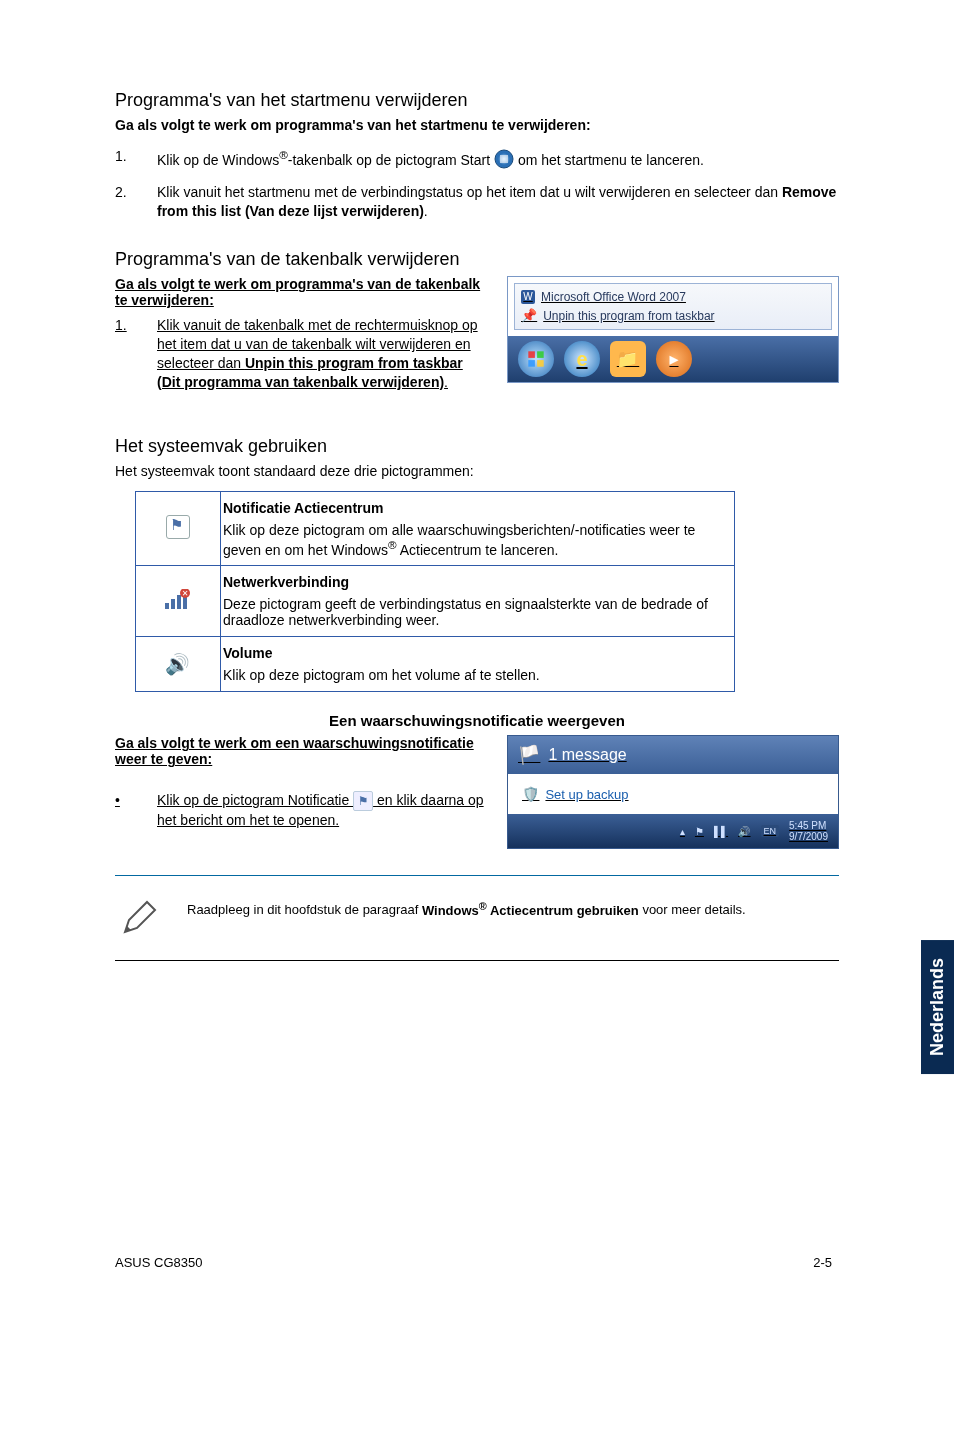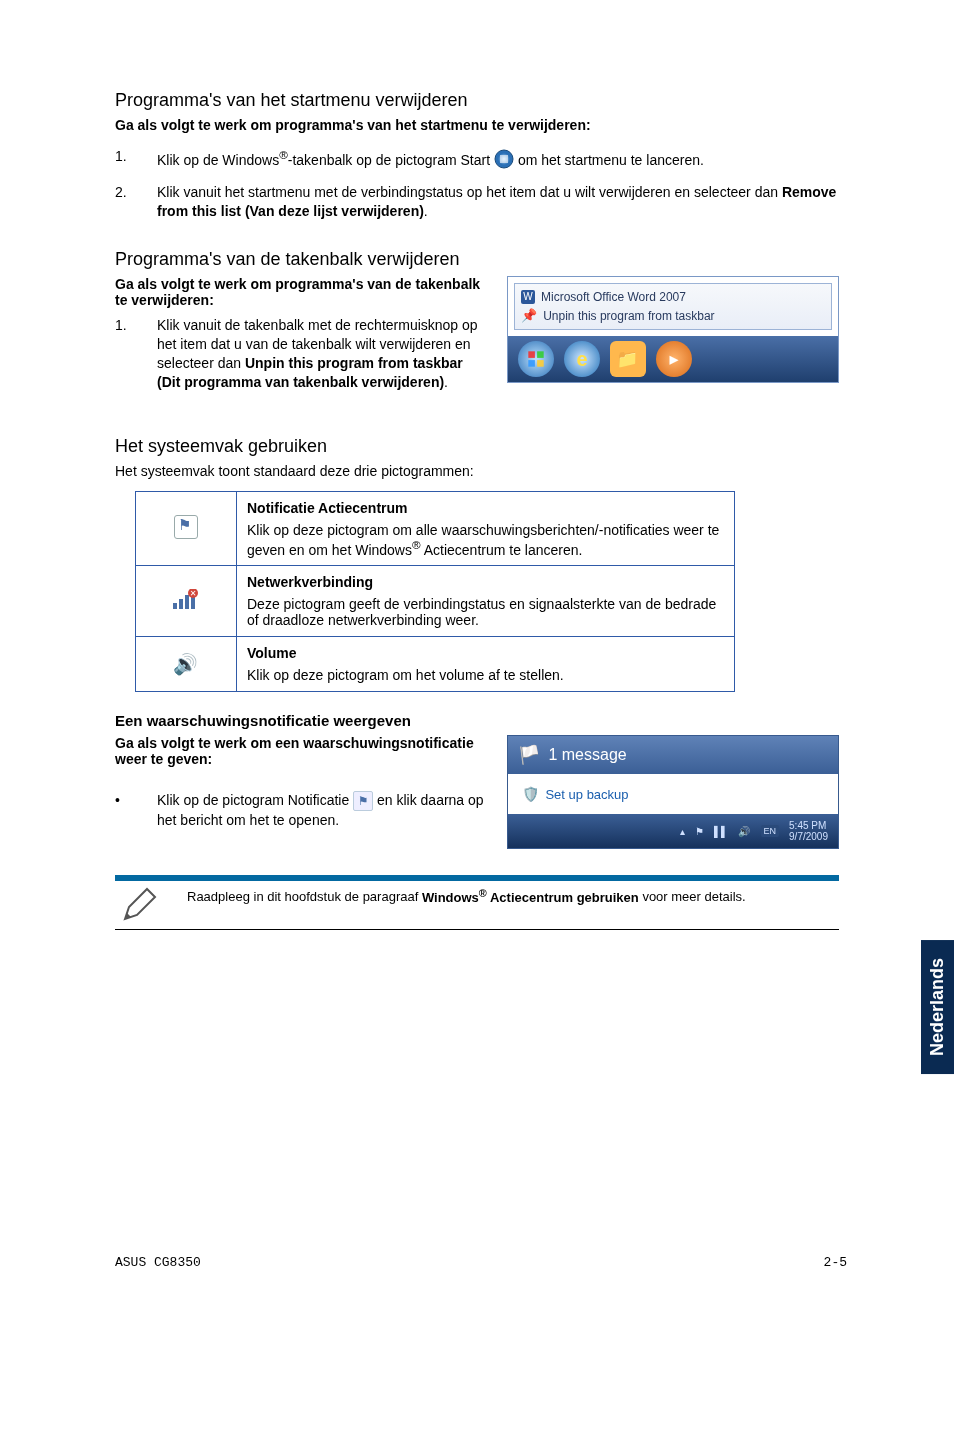--- a/index.html
+++ b/index.html
@@ -45,20 +45,21 @@
     flex: 1;
   }
   .inline-icon {
     display: inline-block;
     vertical-align: middle;
   }
   .two-col {
     display: flex;
     gap: 20px;
     align-items: flex-start;
+    text-decoration: underline;
   }
   .two-col .left { flex: 1; }
   .two-col .right { flex: 0 0 auto; }
   .unpin-shot {
     width: 330px;
     border: 1px solid #7a98c6;
     font-family: "Segoe UI", Tahoma, sans-serif;
   }
   .unpin-menu {
     background: linear-gradient(#f6f8fb,#e9eef7);
@@ -77,49 +78,49 @@
   .plain-para {
     font-size:14px;margin:4px 0 12px 0;
   }
   table.systray {
     border-collapse: collapse;
     width: 600px;
     margin: 0 0 20px 20px;
   }
   table.systray td {
     border:1px solid #2f5aa8;
-    padding:8px 10px;
+    padding:8px 2px;
     font-size:14px;
     vertical-align: top;
   }
   table.systray td.iconcell {
     width:80px;text-align:center;vertical-align:middle;
   }
   .cell-title{font-weight:bold;margin-bottom:6px;}
-  .sub2 {font-size:15px;font-weight:bold;margin:6px 0 6px 0;}
+  .sub2 {font-size:15px;font-weight:bold;margin:6px 0 6px 0;text-align:center;}
   ul.bul {list-style:none;padding:0;margin:0;}
   ul.bul li{display:flex;font-size:14px;line-height:1.35;}
   ul.bul li .dot{width:42px;flex:0 0 42px;}
   .action-popup{
     width:330px;font-family:"Segoe UI",Tahoma,sans-serif;border:1px solid #385a8e;
   }
   .ap-top{background:linear-gradient(#5f82b7,#3b5f96);padding:8px 10px;color:#fff;display:flex;align-items:center;gap:8px;}
   .ap-mid{background:#fff;padding:12px 14px;color:#1b5fae;font-size:13px;display:flex;align-items:center;gap:6px;}
   .ap-link{background:#eef2f7;text-align:center;padding:10px;color:#1b5fae;font-size:13px;}
   .ap-tray{background:linear-gradient(#3b5f96,#15315c);height:34px;display:flex;align-items:center;justify-content:flex-end;gap:10px;padding:0 10px;color:#cfe0ff;font-size:10px;}
-  .note-row{display:flex;gap:24px;align-items:flex-start;margin-top:26px;border-top:6px solid #0369a1;border-bottom:1px solid #000;padding:4px 0;}
+  .note-row{display:flex;gap:24px;align-items:flex-start;margin-top:26px;border-top:1px solid #0369a1;border-bottom:1px solid #000;padding:22px 0;}
   .note-icon{width:48px;flex:0 0 48px;display:flex;align-items:flex-start;justify-content:center;}
   .note-text{font-size:13px;line-height:1.35;}
   .side-tab{
     position:absolute;right:0;top:940px;background:#0a2a52;color:#fff;
     padding:18px 6px;font-weight:bold;font-size:18px;
     writing-mode:vertical-rl;transform:rotate(180deg);
     border-radius:0 0 0 0;
   }
-  .footer{position:absolute;bottom:30px;left:115px;right:107px;display:flex;justify-content:space-between;font-size:13px;font-family:Liberation Mono, monospace;}
+  .footer{position:absolute;bottom:30px;left:115px;right:122px;display:flex;justify-content:space-between;font-size:13px;}
   .tray-flag{display:inline-block;width:22px;height:22px;background:#fff;border:1px solid #9aa;border-radius:3px;position:relative;}
   .tray-flag::after{content:"⚑";position:absolute;left:3px;top:0;color:#4a6fa7;font-size:15px;}
   .tray-vol{display:inline-block;font-size:20px;color:#555;}
   .word-ico{display:inline-block;width:14px;height:14px;background:#2b579a;color:#fff;font-size:10px;line-height:14px;text-align:center;border-radius:2px;}
   .pin-ico{color:#d0463b;font-size:13px;}
   .flag-small{display:inline-block;width:18px;height:18px;background:#eef;border:1px solid #bcd;border-radius:2px;color:#4a6fa7;font-size:12px;line-height:18px;text-align:center;}
   .shield{color:#1b8f3a;font-size:14px;}
 </style>
 </head>
 <body>

